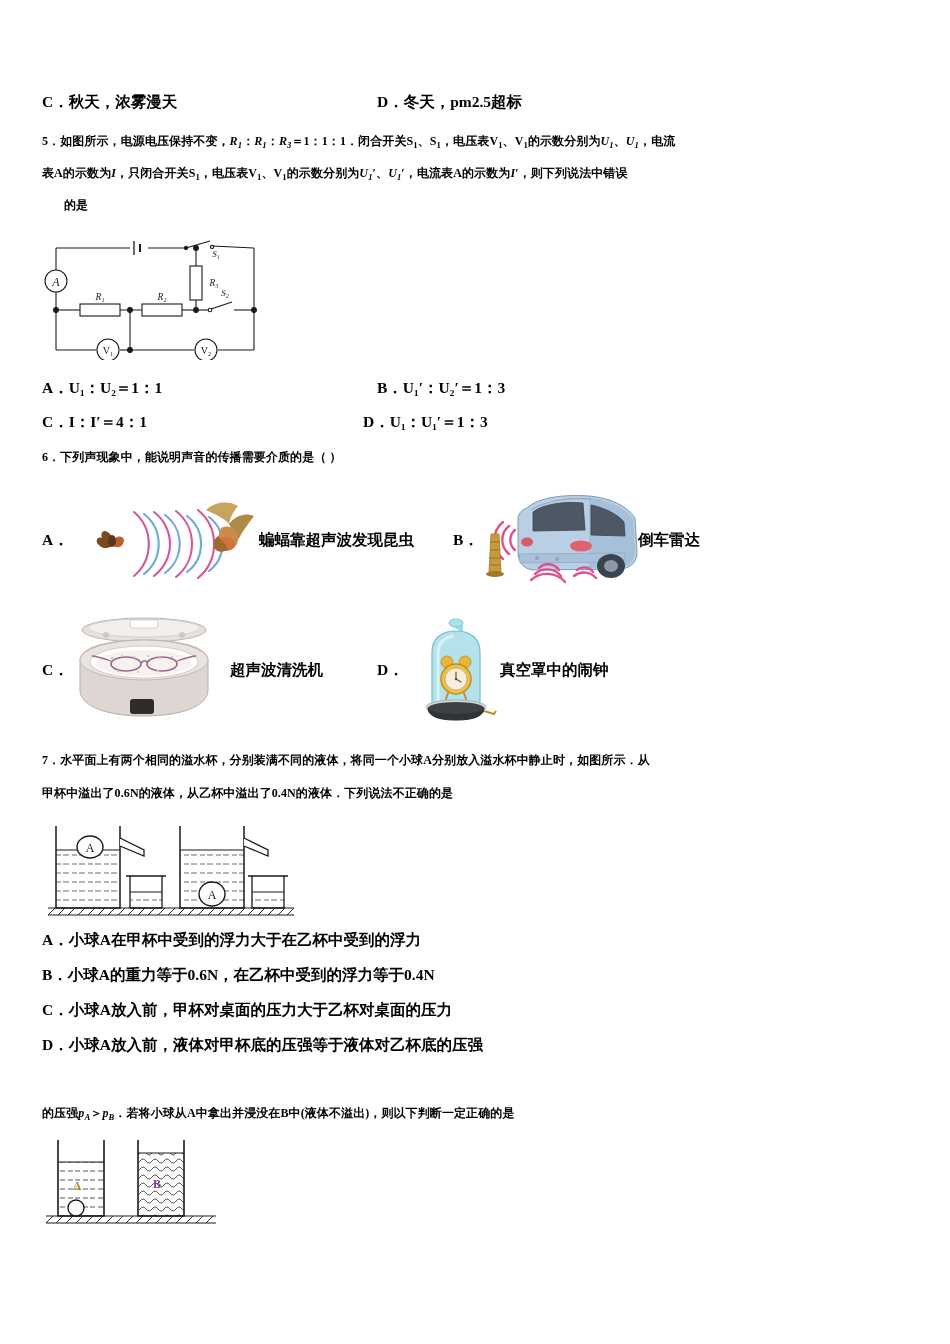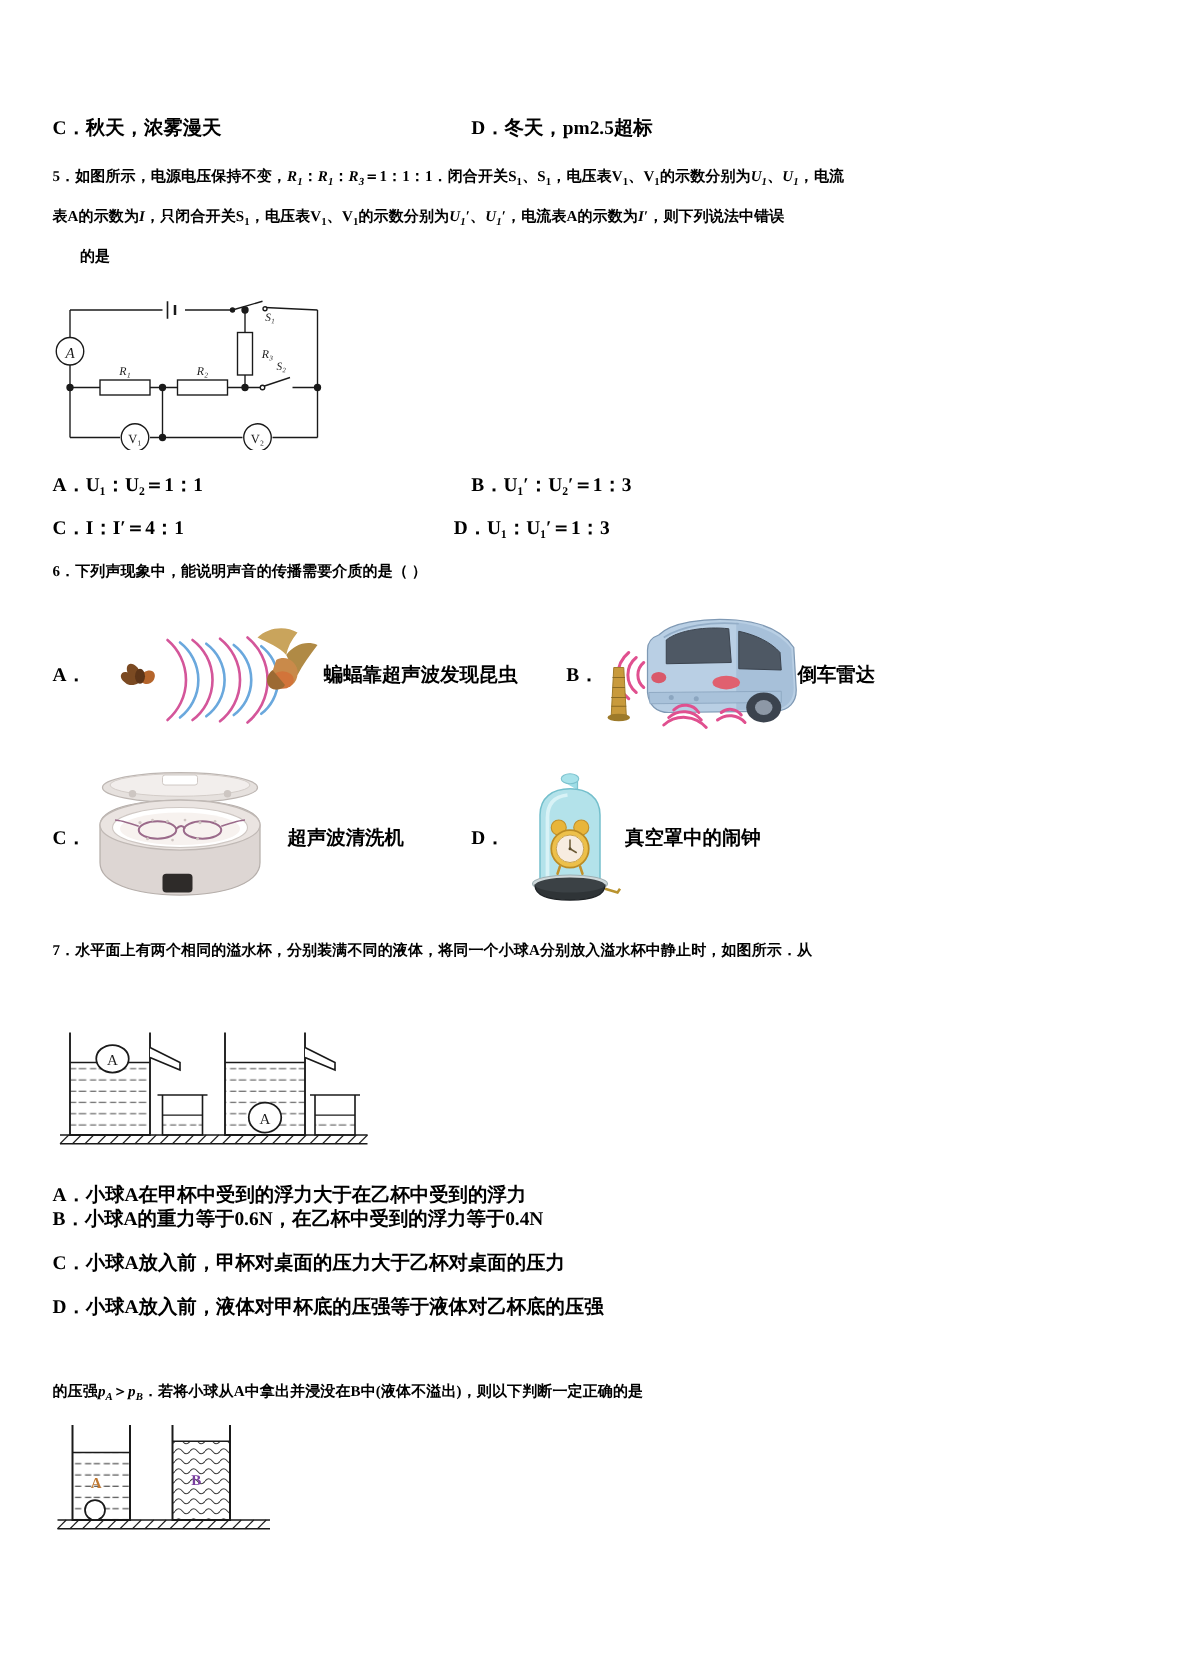--- a/index.html
+++ b/index.html
@@ -298,20 +298,21 @@
         <ellipse cx="46" cy="95" rx="30" ry="7" fill="#cfd8da" stroke="#9fb0b4" stroke-width="0.9"></ellipse>
         <path d="M18 96 C18 104 28 108 46 108 C64 108 74 104 74 96 Z" fill="#2f3437" stroke="#1f2326" stroke-width="1"></path>
         <ellipse cx="46" cy="96" rx="28" ry="6" fill="#3b4145"></ellipse>
         <path d="M74 99 L84 102 L86 99" fill="none" stroke="#b9932f" stroke-width="2"></path>
       </g>
     </svg>
   </div>
   <div class="cap" style="left:500px; top:660px;">真空罩中的闹钟</div>
 
   <div class="qline" style="left:42px; top:751px;">7．水平面上有两个相同的溢水杯，分别装满不同的液体，将同一个小球A分别放入溢水杯中静止时，如图所示．从</div>
+  <div class="qline" style="left:42px; top:784px;">甲杯中溢出了0.6N的液体，从乙杯中溢出了0.4N的液体．下列说法不正确的是</div>
 
   <div class="fig" style="left:46px; top:824px;">
     <svg width="250" height="100" viewBox="0 0 250 100">
       <defs>
         <pattern id="liqdash" width="16" height="9" patternUnits="userSpaceOnUse">
           <line x1="1" y1="4" x2="7" y2="4" stroke="#6b6b6b" stroke-width="1"></line>
           <line x1="10" y1="4" x2="15" y2="4" stroke="#6b6b6b" stroke-width="1"></line>
         </pattern>
       </defs>
 
@@ -377,21 +378,21 @@
           <line x1="202" y1="91" x2="209" y2="84"></line>
             <line x1="212" y1="91" x2="219" y2="84"></line>
           <line x1="222" y1="91" x2="229" y2="84"></line>
             <line x1="232" y1="91" x2="239" y2="84"></line>
           <line x1="241" y1="91" x2="248" y2="84"></line>
         </g>
       </g>
     </svg>
   </div>
 
-  <div class="opt" style="left:42px; top:930px;margin-top:16px;">A．小球A在甲杯中受到的浮力大于在乙杯中受到的浮力</div>
+  <div class="opt" style="left:42px; top:930px;">A．小球A在甲杯中受到的浮力大于在乙杯中受到的浮力</div>
   <div class="opt" style="left:42px; top:965px;">B．小球A的重力等于0.6N，在乙杯中受到的浮力等于0.4N</div>
   <div class="opt" style="left:42px; top:1035px;">D．小球A放入前，液体对甲杯底的压强等于液体对乙杯底的压强</div>
   <div class="opt" style="left:42px; top:1000px;">C．小球A放入前，甲杯对桌面的压力大于乙杯对桌面的压力</div>
 
   <div class="qline" style="left:42px; top:1104px;">
     <span>的压强</span><i class="v"><span>p</span><sub>A</sub></i><span>＞</span><i class="v"><span>p</span><sub>B</sub></i><span>．若将小球从A中拿出并浸没在B中(液体不溢出)，则以下判断一定正确的是</span>
   </div>
 
   <div class="fig" style="left:44px; top:1140px;">
     <svg width="175" height="95" viewBox="0 0 175 95">

